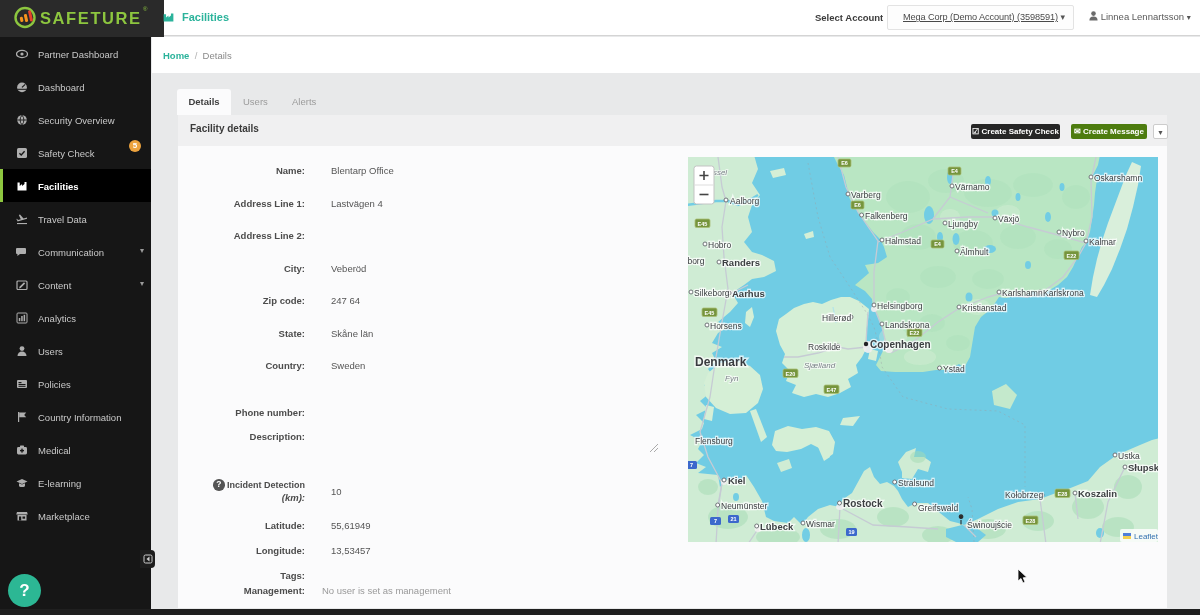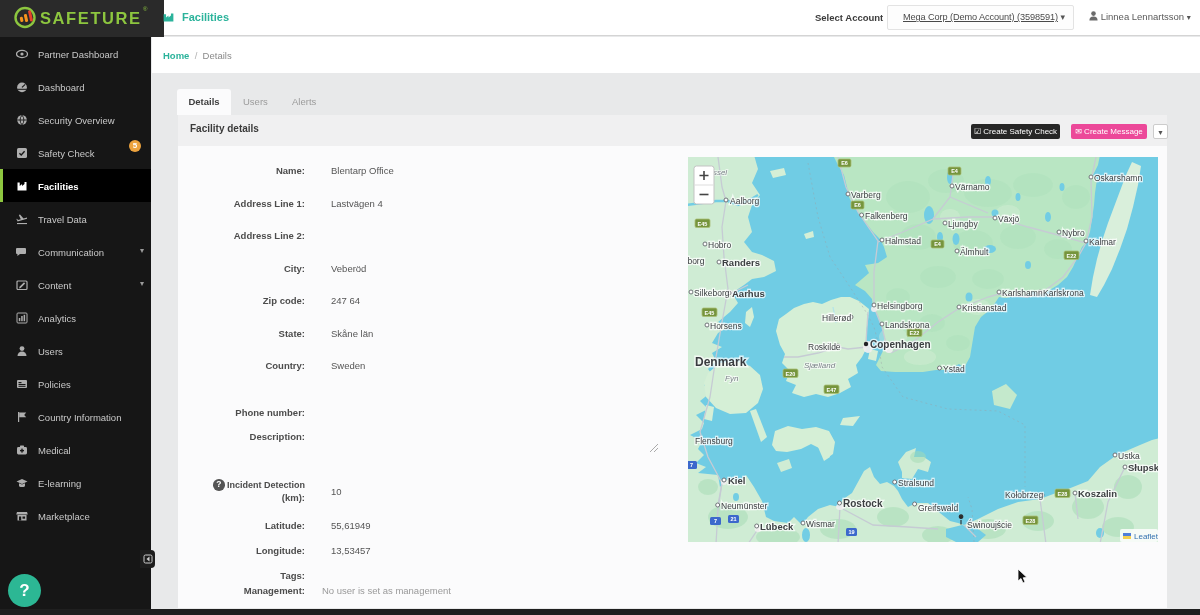--- a/index.html
+++ b/index.html
@@ -31,23 +31,23 @@
 
 #crumbbar{position:absolute;left:152px;top:37px;width:1048px;height:36px;background:#fff;}
 #crumb{position:absolute;left:163px;top:50px;font-size:9.5px;}
 
 #content{position:absolute;left:152px;top:73px;width:1048px;height:536px;background:#e8e9ea;}
 .tab{position:absolute;top:89px;height:26px;font-size:9.5px;color:#9b9b9b;line-height:26px;}
 #tab1{left:177px;width:54px;background:#fbfbfc;border-radius:3px 3px 0 0;color:#3f3f3f;font-weight:700;text-align:center;}
 #panelhead{position:absolute;left:178px;top:115px;width:989px;height:31px;background:#f0f0f1;}
 #panelbody{position:absolute;left:178px;top:146px;width:989px;height:462px;background:#fbfbfc;}
 #fdtitle{position:absolute;left:190px;top:123px;font-size:10px;font-weight:700;color:#3a3a3a;}
-.btn{position:absolute;top:124px;height:15px;border-radius:2px;font-size:8px;font-weight:400;color:#fff;line-height:15px;white-space:nowrap;}
+.btn{position:absolute;top:124px;height:15px;border-radius:2px;font-size:8px;font-weight:700;color:#fff;line-height:15px;white-space:nowrap;}
 #btn-dark{left:971px;width:89px;background:#262626;text-align:center;}
-#btn-green{left:1071px;width:76px;background:#ec4899;text-align:center;}
+#btn-green{left:1071px;width:76px;background:#4d7c0f;text-align:center;}
 #btn-caret{left:1153px;width:15px;background:#fff;border:1px solid #ccc;color:#555;text-align:center;font-size:7px;}
 
 .flabel{position:absolute;width:135px;text-align:right;font-size:9.5px;font-weight:700;color:#4c4c4c;}
 .fval{position:absolute;left:331px;font-size:9.5px;color:#555;white-space:nowrap;text-align:right;}
 
 #map{position:absolute;left:688px;top:157px;width:470px;height:385px;overflow:hidden;background:#70cce4;}
 </style>
 </head>
 <body>
 <div id="app">
@@ -213,21 +213,21 @@
       <div class="fval" style="top:327.5px;">Skåne län</div>
     <div class="flabel" style="left:170px;top:360px;">Country:</div>
       <div class="fval" style="top:360px;">Sweden</div>
     <div class="flabel" style="left:170px;top:407px;">Phone number:</div>
     <div class="flabel" style="left:170px;top:430.5px;">Description:</div>
     <svg class="abs" style="left:649px;top:443px;" width="10" height="10" viewBox="0 0 10 10">
         <path d="M9 1 L1 9 M9 5 L5 9" stroke="#aaa" stroke-width="1"></path>
       </svg>
     <div class="abs" style="left:213px;top:479px;width:11.5px;height:11.5px;border-radius:50%;background:#555;color:#fff;font-size:8.5px;font-weight:700;text-align:center;line-height:11.5px;">?</div>
     <div class="flabel" style="left:170px;top:480px;font-size:9px;">Incident Detection</div>
-    <div class="flabel" style="left:170px;top:491.5px;">(km):</div>
+    <div class="flabel" style="left:170px;top:491.5px;font-style:italic;">(km):</div>
     <div class="fval" style="top:486px;">10</div>
     <div class="flabel" style="left:170px;top:519.5px;">Latitude:</div>
       <div class="fval" style="top:519.5px;">55,61949</div>
     <div class="flabel" style="left:170px;top:544.5px;">Longitude:</div>
       <div class="fval" style="top:544.5px;">13,53457</div>
     <div class="flabel" style="left:170px;top:569.5px;">Tags:</div>
     <div class="flabel" style="left:170px;top:584.5px;">Management:</div>
       <div class="fval" style="top:584.5px;left:322px;color:#999;">No user is set as management</div>
   </div>
   <div id="map">

